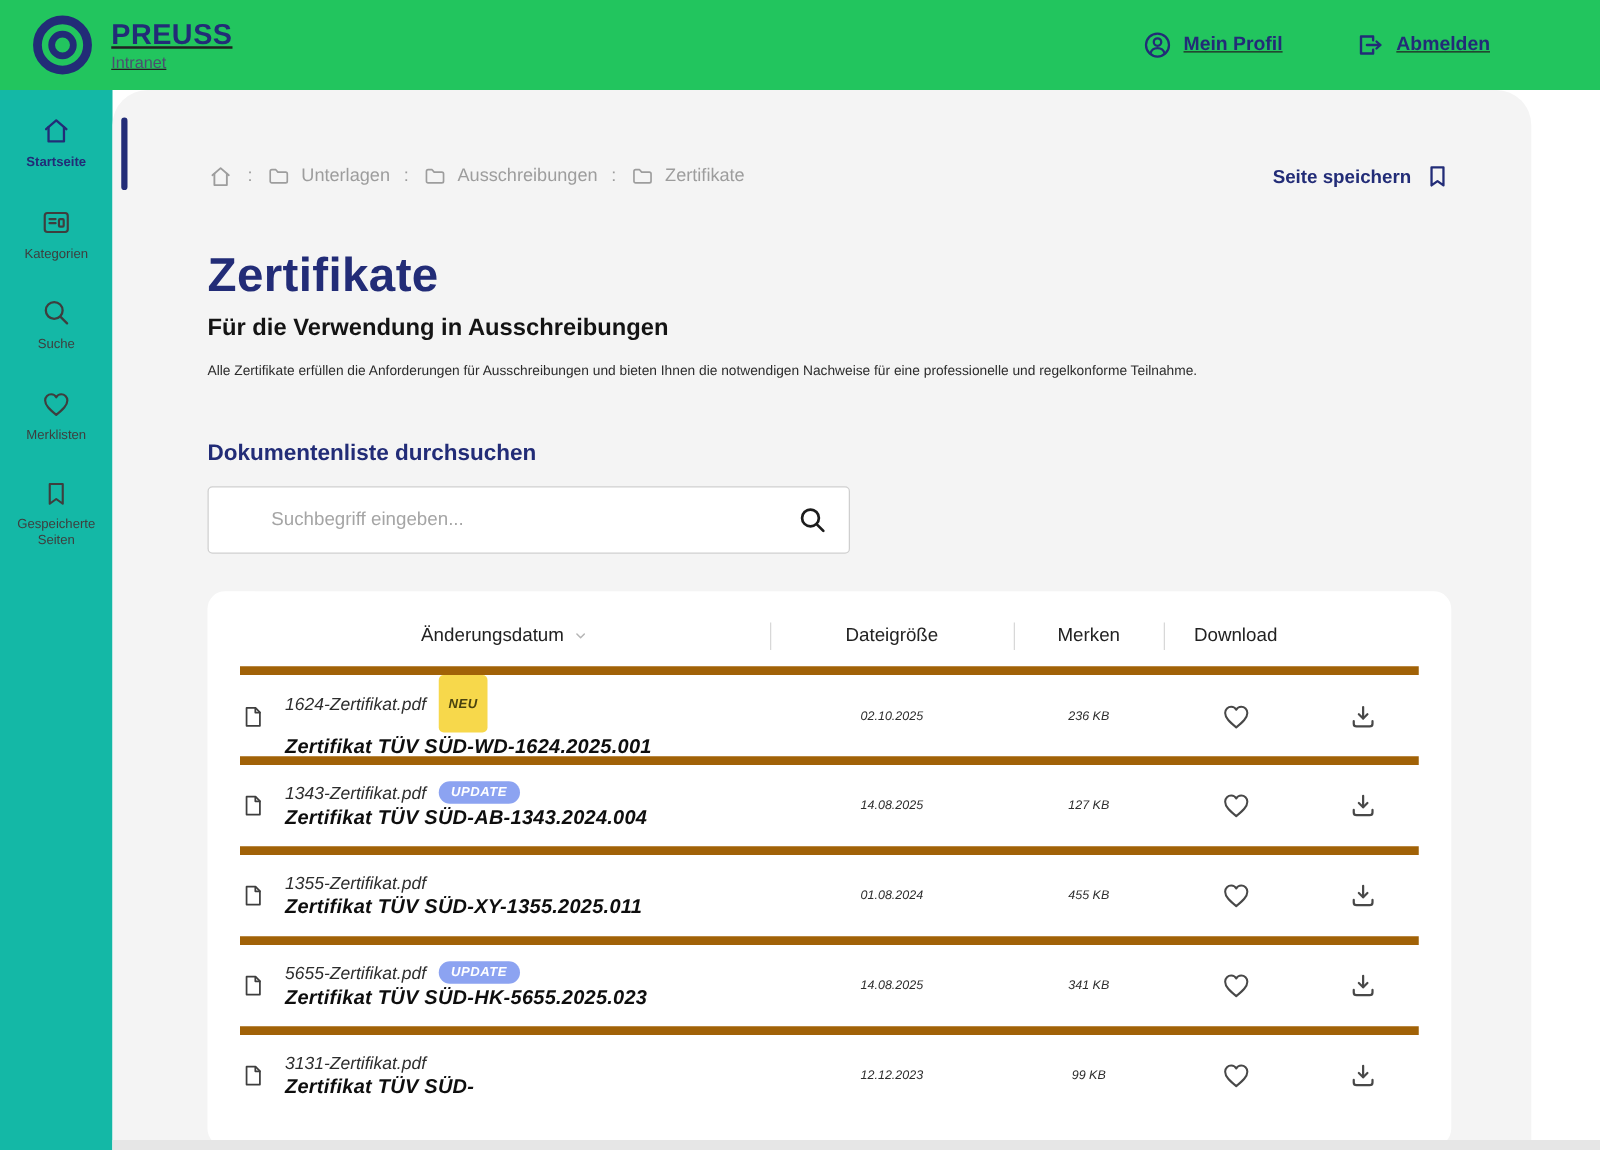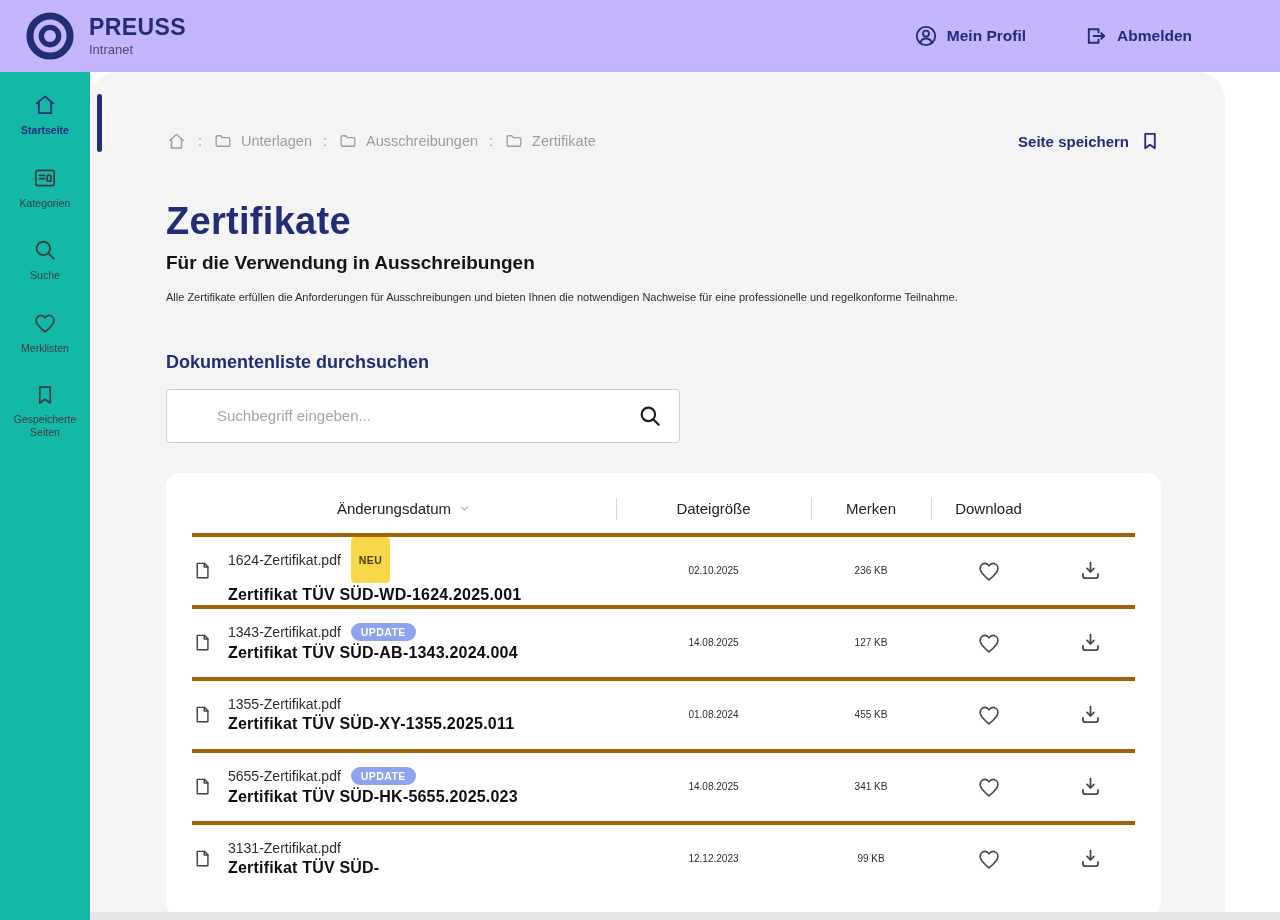--- a/index.html
+++ b/index.html
@@ -13,21 +13,21 @@
   *{box-sizing:border-box;margin:0;padding:0;}
   html,body{width:1280px;height:920px;overflow:hidden;}
   body{
     font-family:"Liberation Sans","DejaVu Sans",sans-serif;
     background:#ffffff;position:relative;color:#222;
   }
   svg{display:block;}
 
   
   .top-header{height:72px;display:flex;align-items:center;justify-content:space-between;
-    padding:0 88px 0 24px;background:#c4b5fd;}
+    padding:0 88px 0 24px;background:#22c55e;text-decoration:underline;}
   .brand{display:flex;align-items:center;gap:13px;color:var(--brand-navy);}
   .brand-name{font-size:23px;font-weight:800;color:var(--brand-navy);letter-spacing:.4px;line-height:1;}
   .brand-sub{font-size:13px;color:#4d4d70;margin-top:3px;}
   .header-actions{display:flex;align-items:center;gap:58px;text-align:right;}
   .header-action{display:flex;align-items:center;gap:9px;color:var(--brand-navy);
     font-weight:700;font-size:15.5px;cursor:pointer;}
 
   
   .layout{display:flex;height:848px;position:relative;background:#fff;}
   .sidebar{width:90px;background:#14b8a6;padding-top:20px;display:flex;flex-direction:column;
@@ -71,21 +71,21 @@
   .grid-row{display:grid;grid-template-columns:424px 195px 120px 115px 1fr;align-items:center;}
   .thead{height:48px;font-size:15px;color:#222;}
   .th{position:relative;display:flex;align-items:center;justify-content:center;gap:7px;height:100%;}
   .th-name{justify-content:flex-start;cursor:pointer;}
   .th-date{cursor:pointer;}
   .th + .th::before{content:"";position:absolute;left:0;top:50%;transform:translateY(-50%);
     width:1px;height:22px;background:#d8d8d8;}
   .chev-dark{color:#111;}
   .chev-gray{color:#b5b5b5;}
 
-  .trow{height:72px;border-top:4px solid #a16207;}
+  .trow{height:72px;border-top:7px solid #a16207;font-style:italic;}
   .name-cell{display:flex;align-items:center;gap:15px;min-width:0;}
   .file-glyph{color:#3f3f3f;flex:0 0 auto;}
   .fline{display:flex;align-items:center;gap:10px;}
   .fname{font-size:14px;color:#2d2d2d;}
   .badge{font-size:10.5px;font-weight:700;padding:17px 8px;border-radius:4px;letter-spacing:.4px;}
   .badge-neu{background:var(--badge-neu-bg);color:var(--badge-neu-text);}
   .badge-update{background:var(--badge-update-bg);color:var(--badge-update-text);
     border-radius:10px;padding:3px 10px;}
   .ftitle{margin-top:3px;font-size:16px;font-weight:700;color:#0e0e0e;letter-spacing:.2px;
     white-space:nowrap;}

